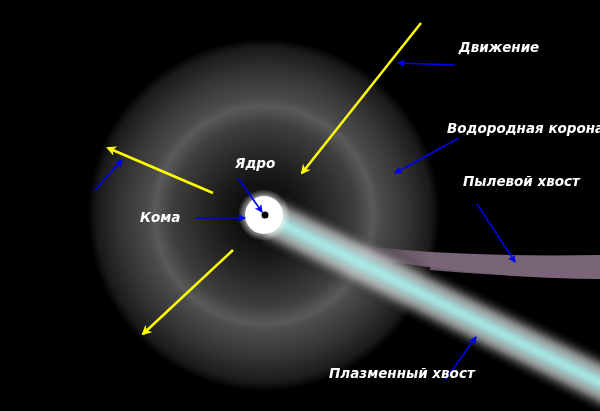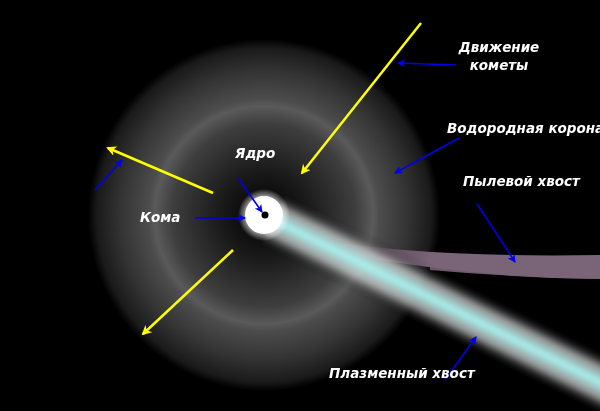--- a/index.html
+++ b/index.html
@@ -85,28 +85,27 @@
     <line x1="459" y1="138" x2="395" y2="173" stroke="#0000ee" stroke-width="1.6" marker-end="url(#bHead)"></line>
     <line x1="477" y1="204" x2="515" y2="262" stroke="#0000ee" stroke-width="1.6" marker-end="url(#bHead)"></line>
     <line x1="445" y1="380" x2="476" y2="337" stroke="#0000ee" stroke-width="1.6" marker-end="url(#bHead)"></line>
     <line x1="238" y1="178" x2="262" y2="212" stroke="#0000ee" stroke-width="1.6" marker-end="url(#bHead)"></line>
     <line x1="195" y1="218" x2="245" y2="218" stroke="#0000ee" stroke-width="1.6" marker-end="url(#bHead)"></line>
     <line x1="95" y1="190" x2="122" y2="160" stroke="#0000ee" stroke-width="1.6" marker-end="url(#bHead)"></line>
   </svg>
 
   <div class="label" style="left:455px; top:38px; width:88px;">
     <div>Движение</div>
-    <div>кометы</div>
   </div>
 
   <div class="label" style="left:447px; top:119px;">Водородная корона</div>
 
   <div class="label" style="left:463px; top:172px;">Пылевой хвост</div>
 
   <div class="label" style="left:329px; top:364px;">Плазменный хвост</div>
 
-  <div class="label" style="left:235px; top:144px;">Ядро</div>
+  <div class="label" style="left:235px; top:154px;">Ядро</div>
 
   <div class="label" style="left:140px; top:208px;">Кома</div>
 
   <div class="label" style="left:28px; top:197px; width:110px;">
   </div>
 </div>
 
 </body></html>

